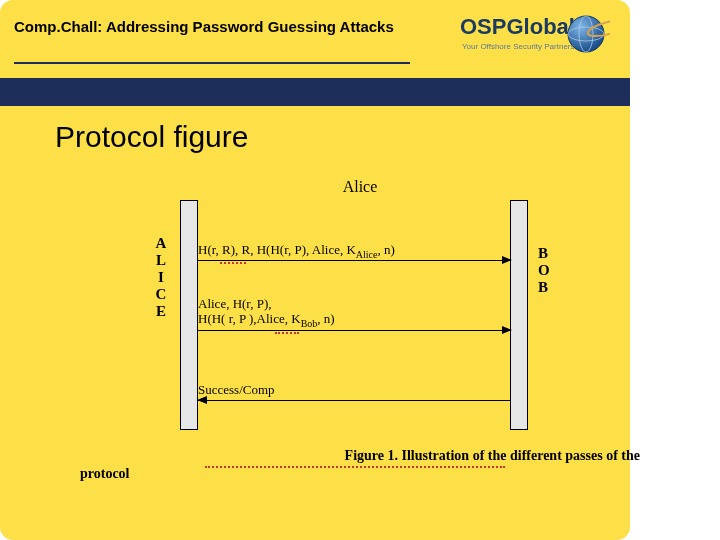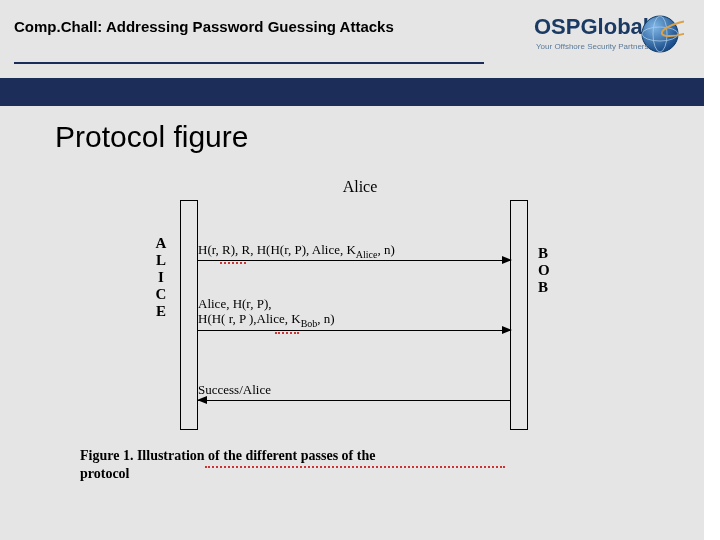--- a/index.html
+++ b/index.html
@@ -1,17 +1,17 @@
 <!DOCTYPE html>
 <html><head>
 <meta charset="utf-8">
 <style>
   * { box-sizing: border-box; margin: 0; padding: 0; }
   html, body { width: 720px; height: 540px; font-family: Georgia, 'Times New Roman', serif; background: #fff; }
-  .slide { width: 704px; height: 540px; position: relative; background: #e5e5e5; }
+  .slide { width: 630px; height: 540px; position: relative; background: #fde047; border-radius: 13px; }
 
   .header { position: absolute; top: 18px; left: 14px; right: 14px; height: 48px; }
   .title-line1 { font-weight: bold; font-size: 15px; color: #000; font-family: 'Trebuchet MS', Verdana, sans-serif; }
   .title-line2 { font-weight: bold; font-size: 14px; color: #000; font-family: 'Trebuchet MS', Verdana, sans-serif; margin-left: 10px; }
   .underline { position: absolute; top: 62px; left: 14px; right: 220px; border-bottom: 2px solid #1a2d5a; }
 
   .logo { position: absolute; top: 10px; right: 20px; width: 180px; height: 55px; }
   .logo-text { position: absolute; top: 4px; left: 30px; font-size: 22px; font-weight: bold; color: #1a3a63; font-family: 'Trebuchet MS', sans-serif; }
   .logo-text .g { color: #1a3a63; }
   .logo-globe { position: absolute; top: 0px; right: 0px; width: 48px; height: 48px; }
@@ -49,21 +49,21 @@
   .squig1 { position: absolute; top: 92px; left: 140px; width: 26px; border-bottom: 2px dotted #c33; }
 
   .arrow.m2 { top: 160px; }
   .msg.m2a { top: 126px; left: 118px; width: 313px; }
   .msg.m2b { top: 141px; left: 118px; width: 313px; }
   .squig2 { position: absolute; top: 162px; left: 195px; width: 24px; border-bottom: 2px dotted #c33; }
 
   .arrow.m3 { top: 230px; }
   .msg.m3 { top: 212px; left: 118px; width: 313px; }
 
-  .caption { position: absolute; top: 278px; left: 0; right: 0; text-align: left; font-size: 14px; font-family: 'Times New Roman', serif; font-weight: bold; }
+  .caption { position: absolute; top: 278px; left: 0; right: 0; text-align: right; font-size: 14px; font-family: 'Times New Roman', serif; font-weight: bold; }
   .caption-under { position: absolute; top: 296px; left: 125px; width: 300px; border-top: 2px dotted #c33; }
   .caption2 { position: absolute; top: 296px; left: 0; right: 0; text-align: left; font-size: 14px; font-family: 'Times New Roman', serif; font-weight: bold; }
 
   
   .bg-rule { position: absolute; left: 5px; right: 5px; border-top: 1px solid #ddd; z-index: -1; }
 
 </style>
 </head>
 <body>
 
@@ -119,21 +119,21 @@
     <div class="arrow m1 right-head"></div>
     <div class="squig1"></div>
 
     <div class="msg m2b">
       <span>H(H( r, P ),Alice, K</span><span class="sub">Bob</span><span>, n)</span>
     </div>
     <div class="msg m2a">Alice, H(r, P),</div>
     <div class="arrow m2 right-head"></div>
     <div class="squig2"></div>
 
-    <div class="msg m3">Success/Alice</div>
+    <div class="msg m3">Success/Comp</div>
     <div class="arrow m3 left-head"></div>
 
     <div class="caption">Figure 1. Illustration of the different passes of the</div>
     <div class="caption-under"></div>
     <div class="caption2">protocol</div>
   </div>
 
 </div>
 
 </body></html>

